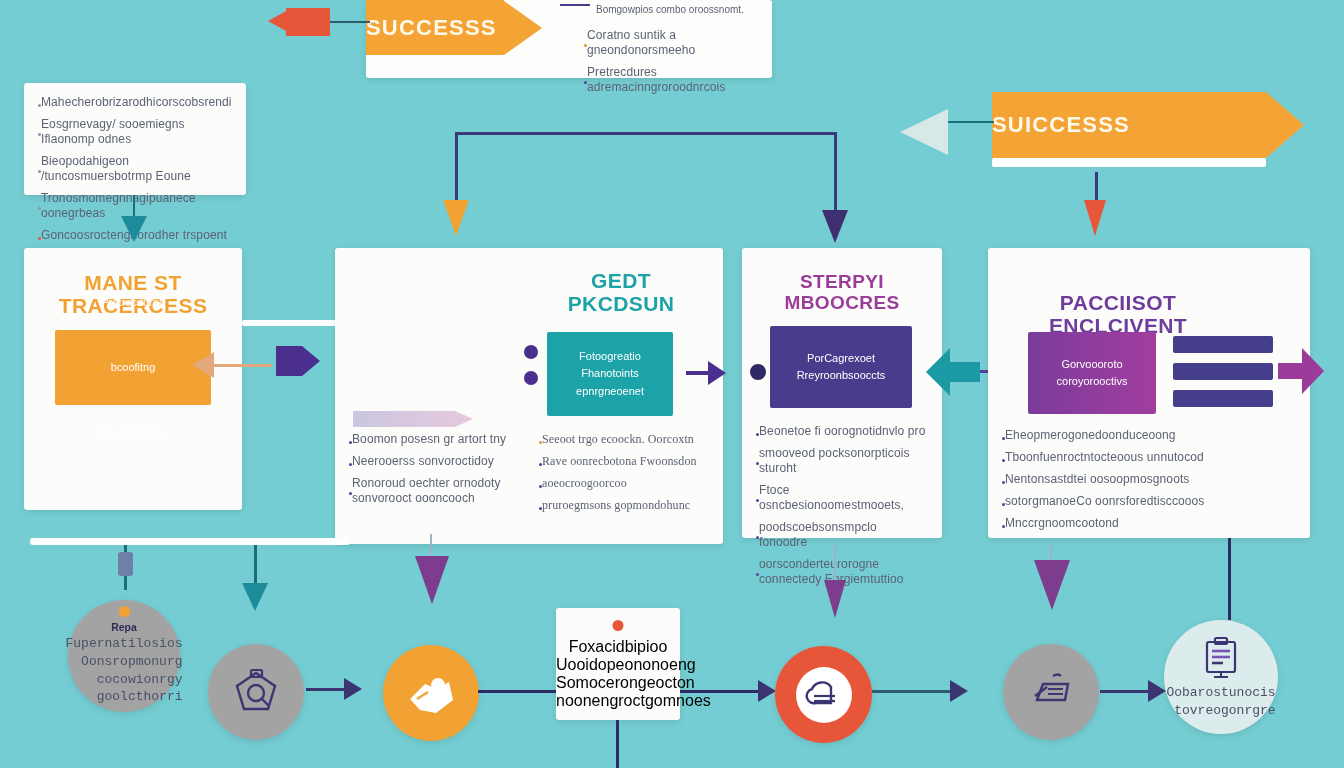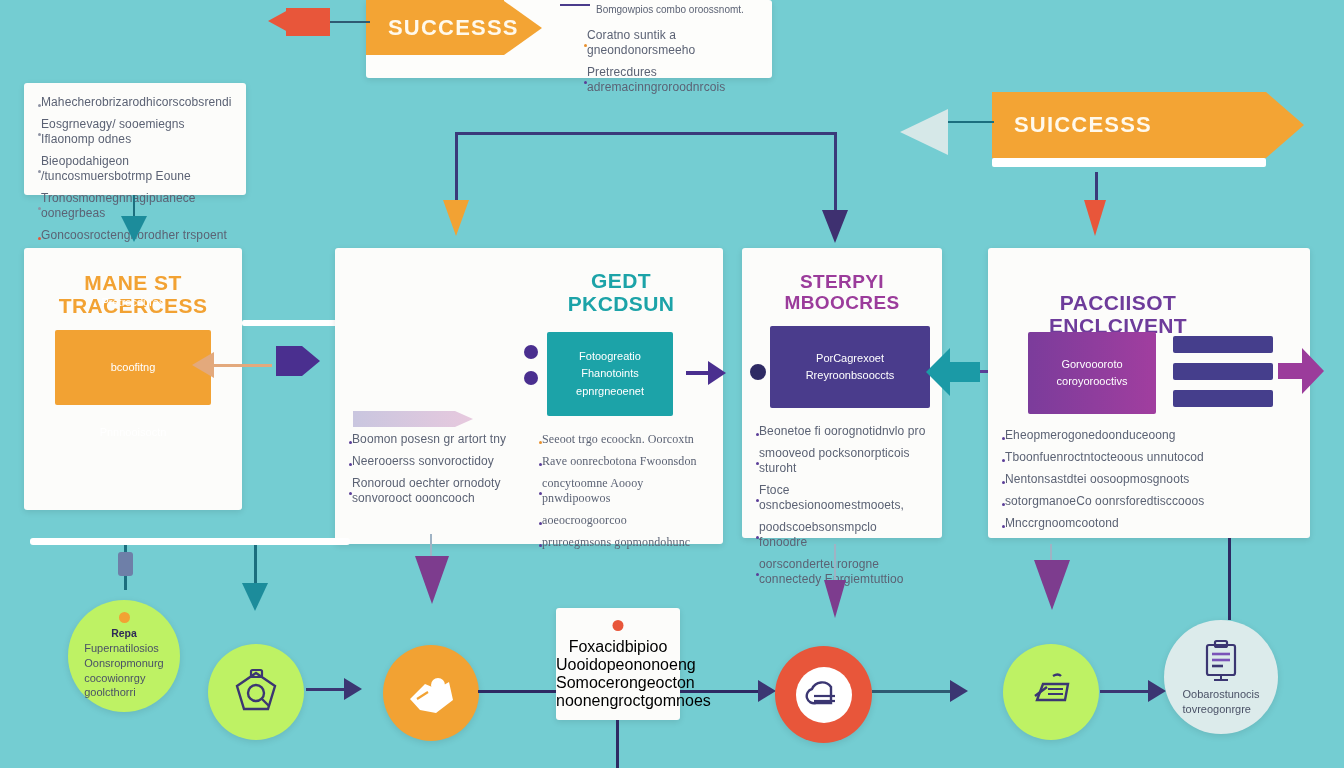--- a/index.html
+++ b/index.html
@@ -45,21 +45,21 @@
     position:absolute;border-radius:2px;
     display:flex;flex-direction:column;align-items:center;justify-content:center;
     color:#fff;font-size:11px;line-height:1.55;text-align:center;
     filter:blur(.35px);padding:6px;box-sizing:border-box;
   }
 
   
   .banner{position:absolute;display:flex;align-items:center;}
   .banner .body{
     background:#F3A434;height:100%;display:flex;align-items:center;
-    padding-left:22px;box-sizing:border-box;
+    box-sizing:border-box;
   }
   .banner .tip{
     width:0;height:0;border-top:var(--h) solid transparent;
     border-bottom:var(--h) solid transparent;border-left:38px solid #F3A434;
   }
   .banner .label{
     color:#FFF9EC;font-weight:bold;font-size:22px;letter-spacing:1.2px;
     filter:blur(.35px);
   }
 
@@ -78,26 +78,26 @@
   .tri.left.pale{border-right-color:#D6E8E8;}
   .tri.left.red{border-right-color:#E8563A;}
 
   .block-arrow{position:absolute;}
 
   .circle{
     position:absolute;border-radius:50%;
     display:flex;flex-direction:column;align-items:center;justify-content:center;
     box-shadow:0 2px 7px rgba(0,0,0,.10);
   }
-  .circle.lt{background:#bef264;}
+  .circle.lt{background:#a3a3a3;}
   .circle.or{background:#F2A233;}
   .circle.rd{background:#E8563A;}
   .circle .ctext{
-    font-size:11px;line-height:1.35;color:#4a5166;text-align:left;
-    filter:blur(.45px);padding:0 10px;
+    font-size:13px;line-height:1.35;color:#4a5166;text-align:right;
+    filter:blur(.45px);padding:0 10px;font-family:Liberation Mono, monospace;
   }
   .circle .ctitle{
     font-size:10.5px;font-weight:bold;color:#2F2B57;margin-bottom:2px;
     filter:blur(.4px);
   }
   .minibar{position:absolute;border-radius:2px;background:#453E8C;}
   svg{display:block;}
 </style>
 </head>
 <body>
@@ -237,43 +237,39 @@
       <div class="bullet">
         <span class="dot o"></span>
         <span class="txt">Seeoot trgo ecoockn. Oorcoxtn</span>
       </div>
       <div class="bullet">
         <span class="dot p"></span>
         <span class="txt">Rave oonrecbotona Fwoonsdon</span>
       </div>
       <div class="bullet">
         <span class="dot p"></span>
-        <span class="txt">concytoomne Aoooy pnwdipoowos</span>
-      </div>
-      <div class="bullet">
-        <span class="dot p"></span>
         <span class="txt">aoeocroogoorcoo</span>
       </div>
       <div class="bullet">
         <span class="dot p"></span>
         <span class="txt">pruroegmsons gopmondohunc</span>
       </div>
     </div>
   </div>
 
   <div style="position:absolute;left:524px;top:345px;width:14px;height:14px;border-radius:50%;background:#4A2F8F;"></div>
   <div style="position:absolute;left:524px;top:371px;width:14px;height:14px;border-radius:50%;background:#4A2F8F;"></div>
 
   <div class="ln" style="left:686px;top:371px;width:24px;height:4px;background:#4A2F8F;"></div>
   <div class="tri right" style="left:708px;top:361px;border-left-color:#4A2F8F;border-left-width:18px;border-top-width:12px;border-bottom-width:12px;"></div>
 
   <div class="card" style="left:742px;top:248px;width:200px;height:290px;">
     <div class="cardtitle" style="top:24px;color:#9B3C9B;white-space:pre-line;font-size:19px;">STERPYI
 MBOOCRES</div>
-    <div class="chip" style="left:28px;top:78px;width:160px;height:82px;background:#4A3C8C;">
+    <div class="chip" style="left:28px;top:78px;width:142px;height:82px;background:#4A3C8C;">
       <span>PorCagrexoet</span>
       <span>Rreyroonbsooccts</span>
     </div>
     <div class="bullets" style="top:176px;">
       <div class="bullet">
         <span class="dot p"></span>
         <span class="txt">Beonetoe fi oorognotidnvlo pro</span>
       </div>
       <div class="bullet">
         <span class="dot p"></span>

